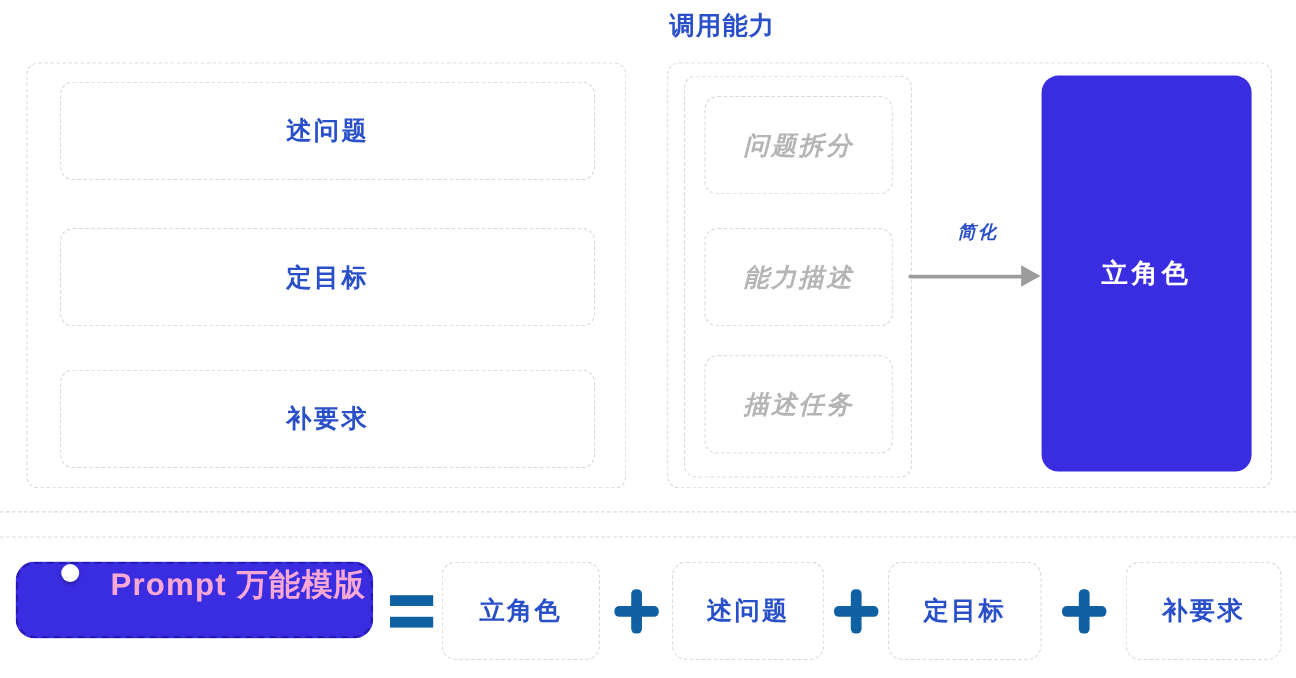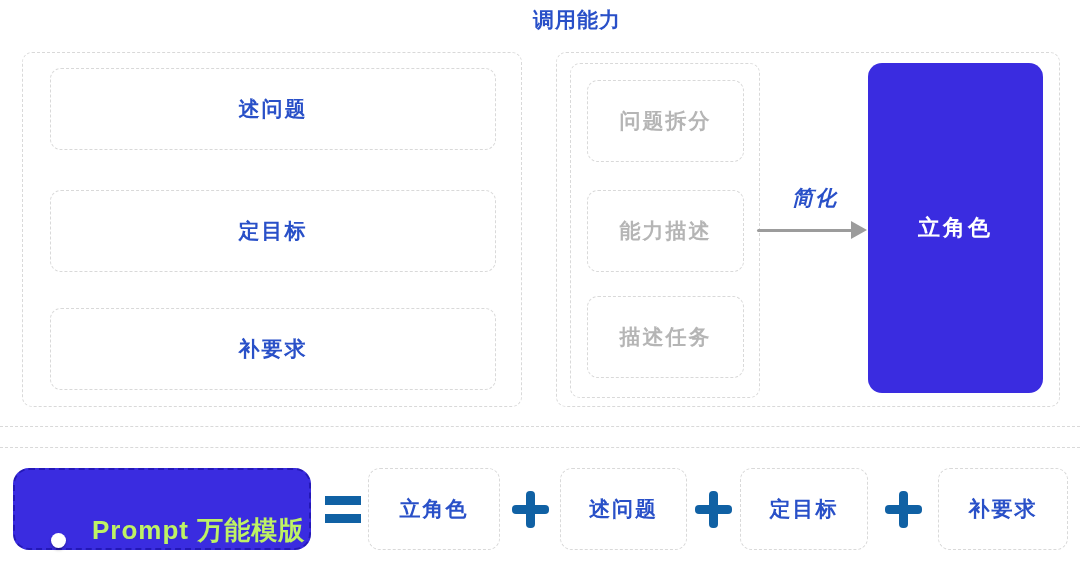--- a/index.html
+++ b/index.html
@@ -26,49 +26,49 @@
     position:absolute;border:1.5px dashed var(--border-gray);
     border-radius:10px;background:transparent;
   }
   .item{
     position:absolute;border:1.5px dashed var(--border-gray);
     border-radius:11px;background:#fff;
     display:flex;align-items:center;justify-content:center;
     font-size:21px;font-weight:800;letter-spacing:2px;
     color:var(--accent-blue);
   }
-  .item.gray{color:var(--gray-text);}
+  .item.gray{color:var(--gray-text);font-style:italic;}
   .result-box{
     position:absolute;background:var(--indigo-fill);
     border-radius:14px;display:flex;align-items:center;justify-content:center;
     color:#ffffff;font-size:22px;font-weight:800;letter-spacing:3px;
   }
   .arrow-line{
     position:absolute;left:757px;top:229px;width:97px;height:3px;
     background:var(--arrow-gray);border-radius:2px;
   }
   .arrow-head{
     position:absolute;left:851px;top:221px;width:0;height:0;
     border-top:9px solid transparent;border-bottom:9px solid transparent;
     border-left:16px solid var(--arrow-gray);
   }
   .arrow-label{
     position:absolute;left:775px;top:184px;width:80px;text-align:center;
-    font-size:21px;font-weight:800;font-style:italic;
+    font-size:15px;font-weight:800;font-style:italic;
     color:var(--accent-blue);letter-spacing:2px;
   }
   .divider{
     position:absolute;left:0;width:1080px;height:0;
     border-top:1.5px dashed var(--border-gray);
   }
   .prompt-button{
-    position:absolute;left:13px;top:468px;width:298px;height:82px;
+    position:absolute;left:13px;top:468px;width:298px;height:64px;
     background:var(--indigo-fill);border:2px dashed #2418b6;border-radius:16px;
-    box-sizing:border-box;display:flex;align-items:flex-end;
-    color:#bef264;font-size:26px;font-weight:800;letter-spacing:1px;
+    box-sizing:border-box;display:flex;align-items:flex-start;
+    color:#f9a8d4;font-size:26px;font-weight:800;letter-spacing:1px;
   }
   .prompt-button .dot{
     width:15px;height:15px;border-radius:50%;background:#ffffff;
     margin-left:36px;margin-right:26px;flex:0 0 auto;
     box-shadow:0 2px 3px rgba(0,0,0,0.25);
   }
   .op{
     position:absolute;top:468px;height:82px;
     display:flex;align-items:center;justify-content:center;
   }
@@ -92,21 +92,21 @@
     display:flex;align-items:center;justify-content:center;
     font-size:21px;font-weight:800;letter-spacing:2px;color:var(--accent-blue);
     background:#fff;
   }
 </style>
 </head>
 <body>
 
 <div class="abs" style="left:0;top:0;width:1080px;height:565px;">
 
-  <div class="section-title" style="left:533px;font-family:Liberation Mono, monospace;">调用能力</div>
+  <div class="section-title" style="left:558px;">调用能力</div>
 
   <div class="panel" style="left:22px;top:52px;width:498px;height:353px;"></div>
   <div class="item" style="left:50px;top:68px;width:444px;height:80px;">述问题</div>
   <div class="item" style="left:50px;top:190px;width:444px;height:80px;">定目标</div>
   <div class="item" style="left:50px;top:308px;width:444px;height:80px;">补要求</div>
 
   <div class="panel" style="left:556px;top:52px;width:502px;height:353px;"></div>
   <div class="panel" style="left:570px;top:63px;width:188px;height:333px;"></div>
   <div class="item gray" style="left:587px;top:80px;width:155px;height:80px;">问题拆分</div>
   <div class="item gray" style="left:587px;top:190px;width:155px;height:80px;text-align:center;">能力描述</div>

